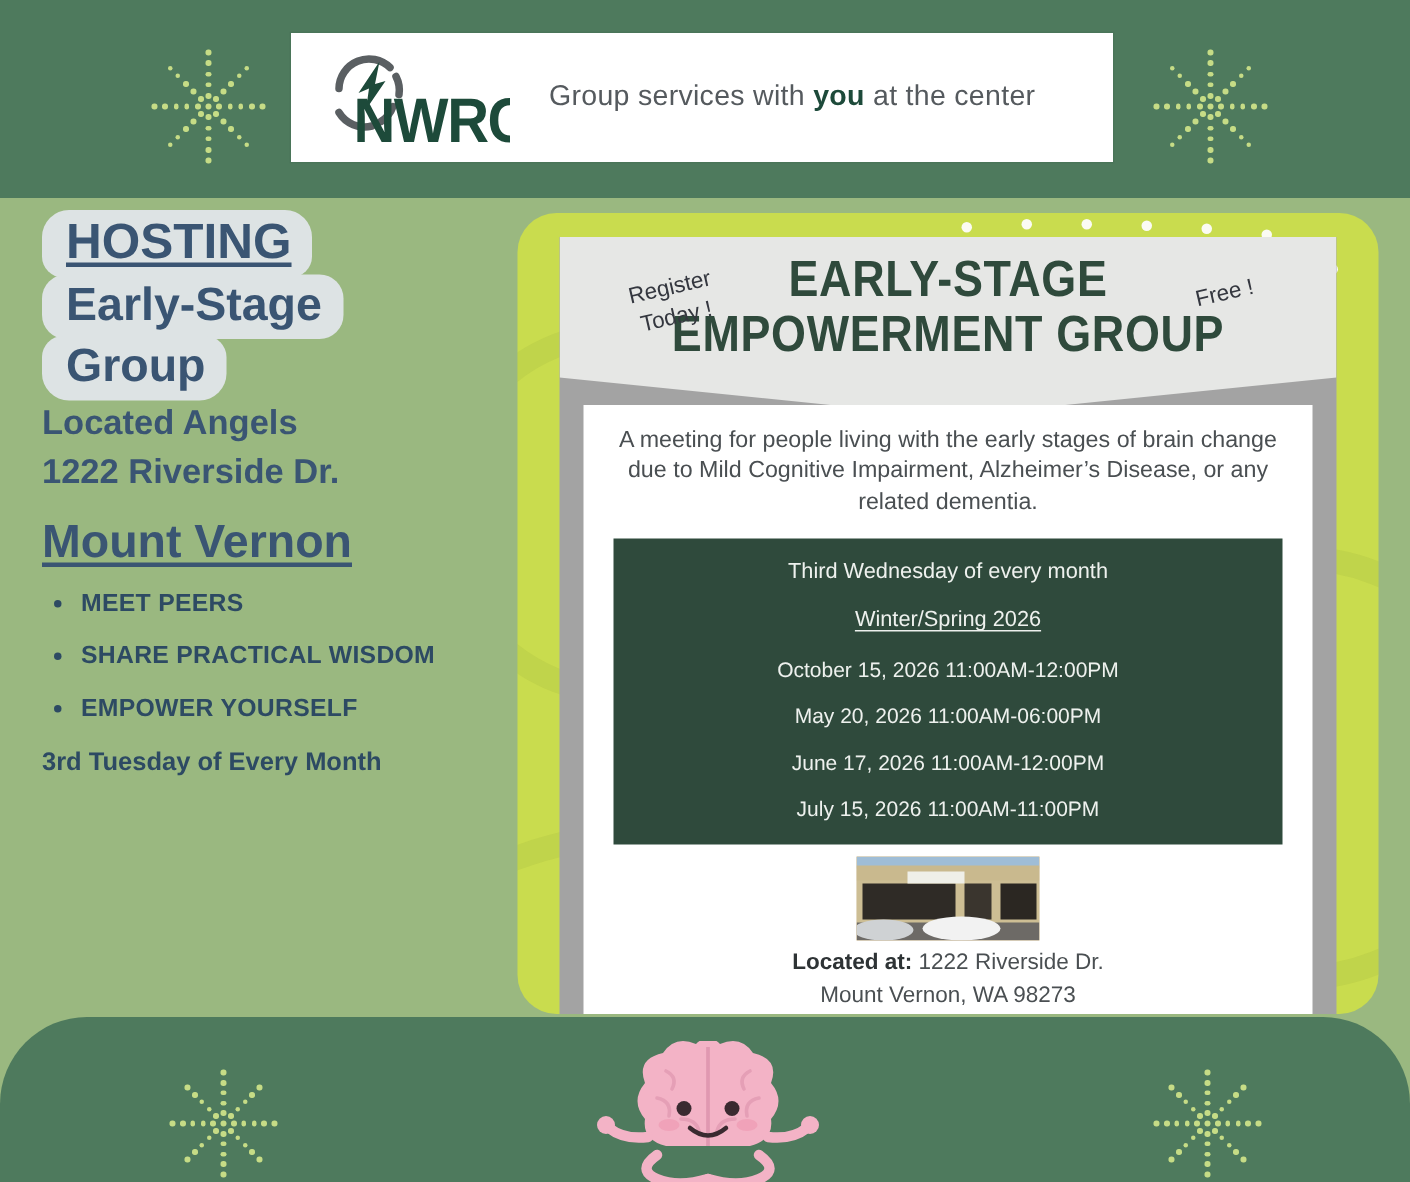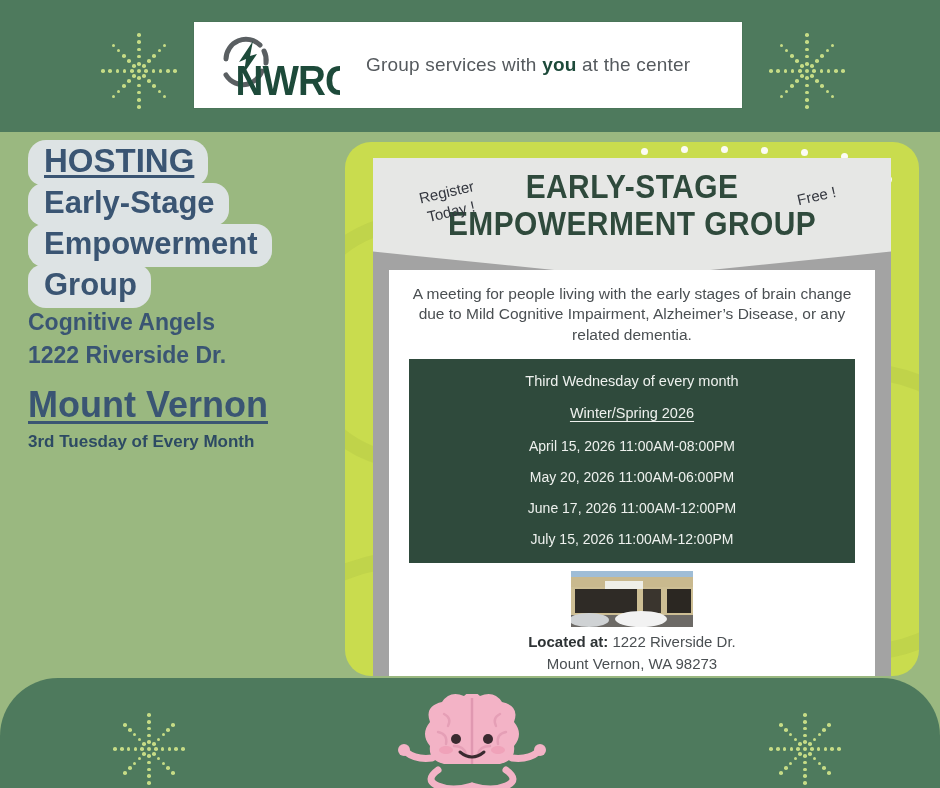--- a/index.html
+++ b/index.html
@@ -45,21 +45,21 @@
   .hl.l2{font-size:31px;}
   .hl.l3{font-size:31px;}
   .hl.l4{font-size:31px;border-radius:14px 14px 18px 18px;}
 
   .loc-label{
     margin-top:22px;font-size:22px;font-weight:bold;font-style:italic;
     color:#3a5573;text-decoration:underline;text-underline-offset:3px;
   }
   .loc-line{font-size:23px;font-weight:bold;color:#3a5573;line-height:1.45;}
   .city{
-    margin-top:12px;font-size:36px;font-weight:bold;color:#3a5573;
+    margin-top:12px;font-size:31px;font-weight:bold;color:#3a5573;
     text-decoration:underline;text-underline-offset:4px;
   }
   .bullets{margin:14px 0 0 0;padding:0;list-style:none;}
   .bullets li{
     font-size:16.5px;font-weight:bold;color:#2d4a63;letter-spacing:.2px;
     margin:0 0 16px 0;padding-left:26px;position:relative;
   }
   .bullets li:before{
     content:"";position:absolute;left:8px;top:7px;width:5px;height:5px;
     border-radius:50%;background:#2d4a63;
@@ -241,28 +241,32 @@
     </div>
     <div class="logo-tag">
       <span>Group services with </span><b>you</b><span> at the center</span>
     </div>
   </div>
 
   <div class="left-col">
     <div class="hosting-wrap">
       <div><span class="hl l1">HOSTING</span></div>
       <div><span class="hl l2">Early-Stage</span></div>
-      <div><span class="hl l3">Empowerment</span></div>
       <div><span class="hl l4">Group</span></div>
     </div>
 
-    <div class="loc-line">Cognitive Angels</div>
+    <div class="loc-line">Located Angels</div>
     <div class="loc-line">1222 Riverside Dr.</div>
     <div class="city">Mount Vernon</div>
 
+    <ul class="bullets">
+      <li>MEET PEERS</li>
+      <li>SHARE PRACTICAL WISDOM</li>
+      <li>EMPOWER YOURSELF</li>
+    </ul>
 
     <div class="freq">3rd  Tuesday of Every Month</div>
   </div>
 
   <div class="flyer">
 
     <svg class="flyer-watermark" viewBox="0 0 660 520" preserveAspectRatio="none">
       <g fill="none" stroke="#8ea238" stroke-width="16">
         <circle cx="110" cy="160" r="120"></circle>
         <circle cx="560" cy="330" r="140"></circle>
@@ -294,24 +298,24 @@
 Today !</div>
       <div class="corner-note note-free">Free !</div>
 
       <div class="white-card">
 
         <div class="blurb">A meeting for people living with the early stages of brain change due to Mild Cognitive Impairment, Alzheimer’s Disease, or any related dementia.</div>
 
         <div class="dates-box">
           <div class="d-head">Third Wednesday of every month</div>
           <div class="d-season">Winter/Spring 2026 </div>
-          <div class="d-row">April 15, 2026 11:00AM-08:00PM</div>
+          <div class="d-row">October 15, 2026 11:00AM-12:00PM</div>
           <div class="d-row">May 20, 2026 11:00AM-06:00PM</div>
           <div class="d-row">June 17, 2026 11:00AM-12:00PM</div>
-          <div class="d-row">July 15, 2026 11:00AM-12:00PM</div>
+          <div class="d-row">July 15, 2026 11:00AM-11:00PM</div>
         </div>
 
         <div class="photo">
           <svg viewBox="0 0 122 56" width="122" height="56">
             <rect x="0" y="0" width="122" height="56" fill="#cdbe94"></rect>
             <rect x="0" y="0" width="122" height="8" fill="#9fbdd6"></rect>
             <rect x="0" y="6" width="122" height="10" fill="#c9b98e"></rect>
             <rect x="4" y="18" width="62" height="24" fill="#2f2b26"></rect>
             <rect x="72" y="18" width="18" height="24" fill="#3a352e"></rect>
             <rect x="96" y="18" width="24" height="24" fill="#2b2722"></rect>

